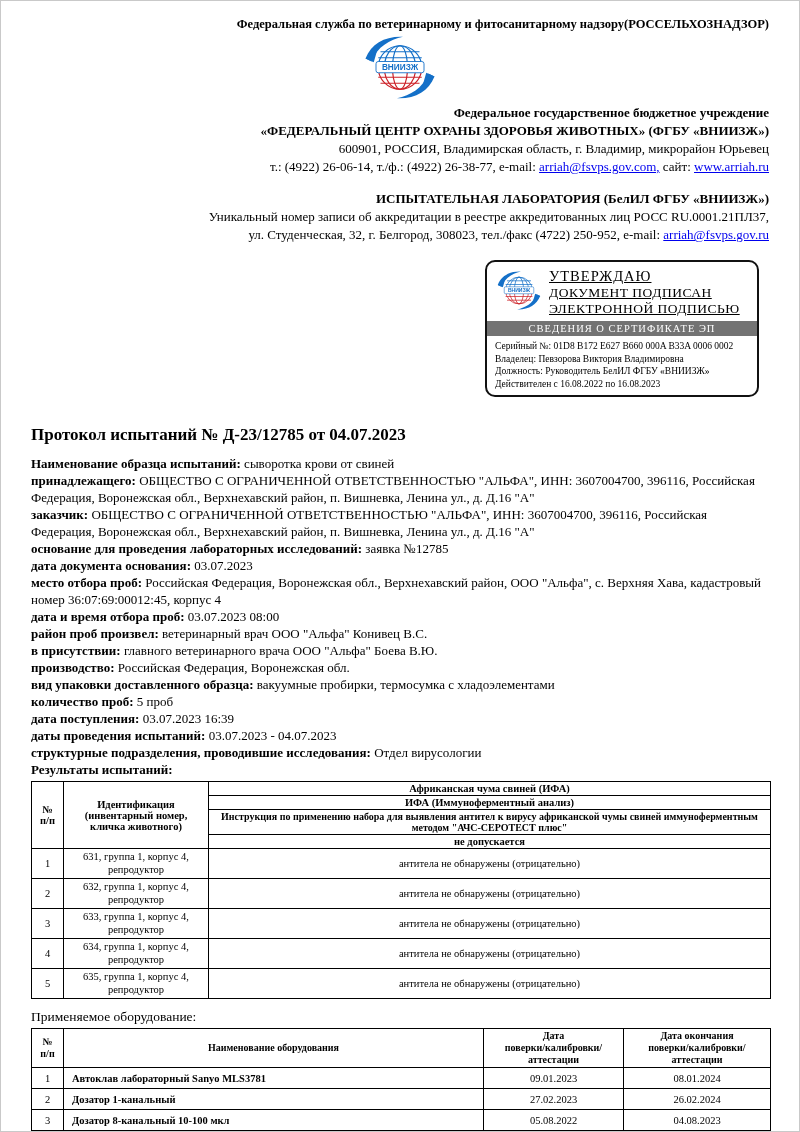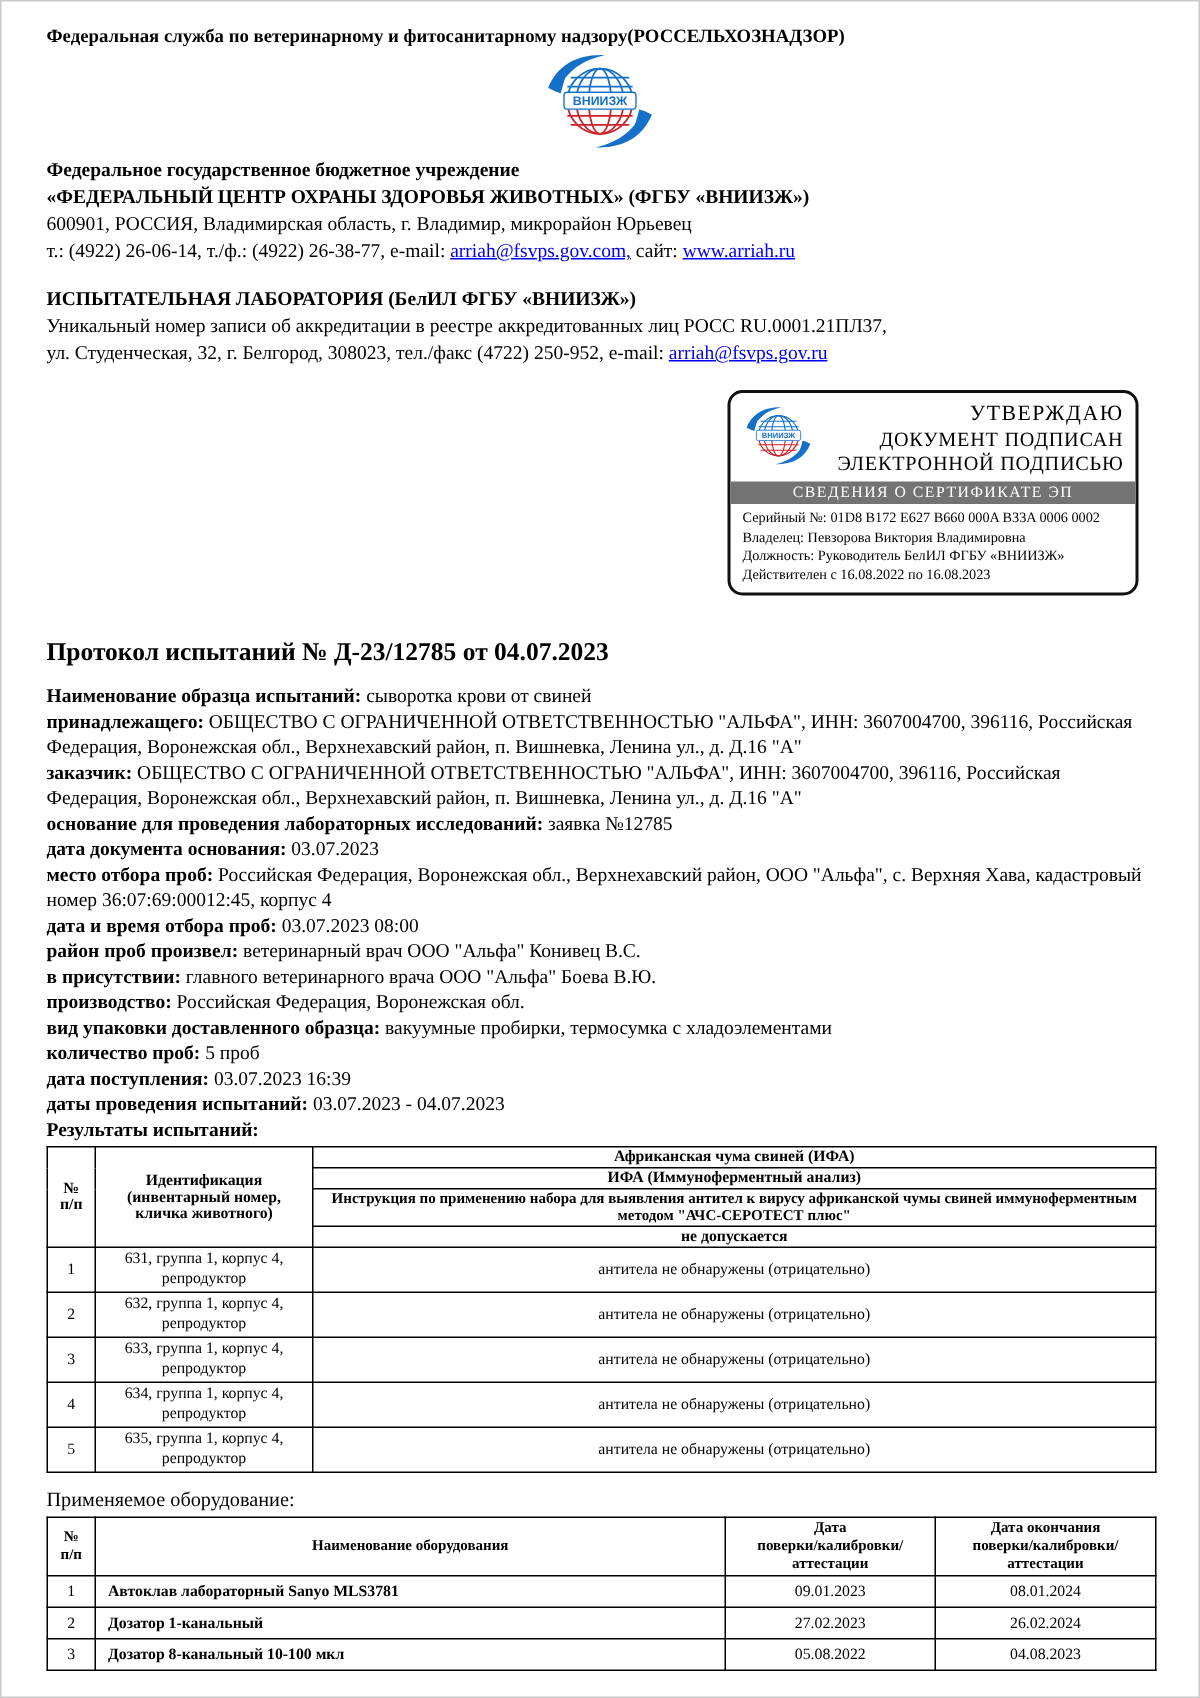--- a/index.html
+++ b/index.html
@@ -7,36 +7,36 @@
     position:relative;
     width:800px;height:1132px;
     box-sizing:border-box;
     padding:16px 30px 0 30px;
     background:#fff;
     border:1px solid #c9c9c9;
     font-family:"Liberation Serif", serif;
     color:#000;
     overflow:hidden;
   }
-  .center{text-align:left;}
+  .center{text-align:right;}
   .bold{font-weight:bold;}
   .agency{font-size:12.5px;font-weight:bold;margin-bottom:4px;}
   .hline{font-size:13px;line-height:18px;}
   .logo-wrap{text-align:center;margin:2px 0 4px 0;height:64px;}
   .link{color:#0000EE;text-decoration:underline;cursor:pointer;}
   .lab-block{margin-top:14px;}
   .stamp-row{margin-top:16px;display:flex;justify-content:flex-end;}
   .stamp{
     width:274px;box-sizing:border-box;
     border:2.5px solid #111;border-radius:10px;
     padding:6px 8px 5px 8px;margin-right:10px;
     overflow:hidden;
   }
   .stamp-top{display:flex;align-items:center;gap:6px;}
-  .stamp-head{flex:1;text-align:right;}
+  .stamp-head{flex:1;text-align:left;text-decoration:underline;}
   .stamp-approve{font-size:14.5px;letter-spacing:1px;}
   .stamp-signed{font-size:13.5px;line-height:16px;letter-spacing:.5px;}
   .stamp-bar{
     background:#737373;color:#fff;text-align:center;
     font-size:10.5px;letter-spacing:1px;padding:2px 0;
     margin:4px -8px 4px -8px;
   }
   .stamp-detail{font-size:9.5px;line-height:12.5px;text-align:left;}
   .doc-title{font-size:17px;font-weight:bold;margin:28px 0 10px 0;}
   .fields{font-size:13px;line-height:17px;}
@@ -155,20 +155,21 @@
     <p><b>дата документа основания:</b> <span>03.07.2023</span></p>
     <p><b>место отбора проб:</b> <span>Российская Федерация, Воронежская обл., Верхнехавский район, ООО "Альфа", с. Верхняя Хава, кадастровый номер 36:07:69:00012:45, корпус 4</span></p>
     <p><b>дата и время отбора проб:</b> <span>03.07.2023 08:00</span></p>
     <p><b>район проб произвел:</b> <span>ветеринарный врач ООО "Альфа" Конивец В.С.</span></p>
     <p><b>в присутствии:</b> <span>главного ветеринарного врача ООО "Альфа" Боева В.Ю.</span></p>
     <p><b>производство:</b> <span>Российская Федерация, Воронежская обл.</span></p>
     <p><b>вид упаковки доставленного образца:</b> <span>вакуумные пробирки, термосумка с хладоэлементами</span></p>
     <p><b>количество проб:</b> <span>5 проб</span></p>
     <p><b>дата поступления:</b> <span>03.07.2023 16:39</span></p>
     <p><b>даты проведения испытаний:</b> <span>03.07.2023 - 04.07.2023</span></p>
+    <p><b>структурные подразделения, проводившие исследования:</b> <span>Отдел вирусологии</span></p>
     <p class="bold">Результаты испытаний:</p>
   </div>
 
   <table class="results">
     <colgroup>
         <col style="width:32px">
         <col style="width:145px">
         <col>
       </colgroup>
     <tbody>

